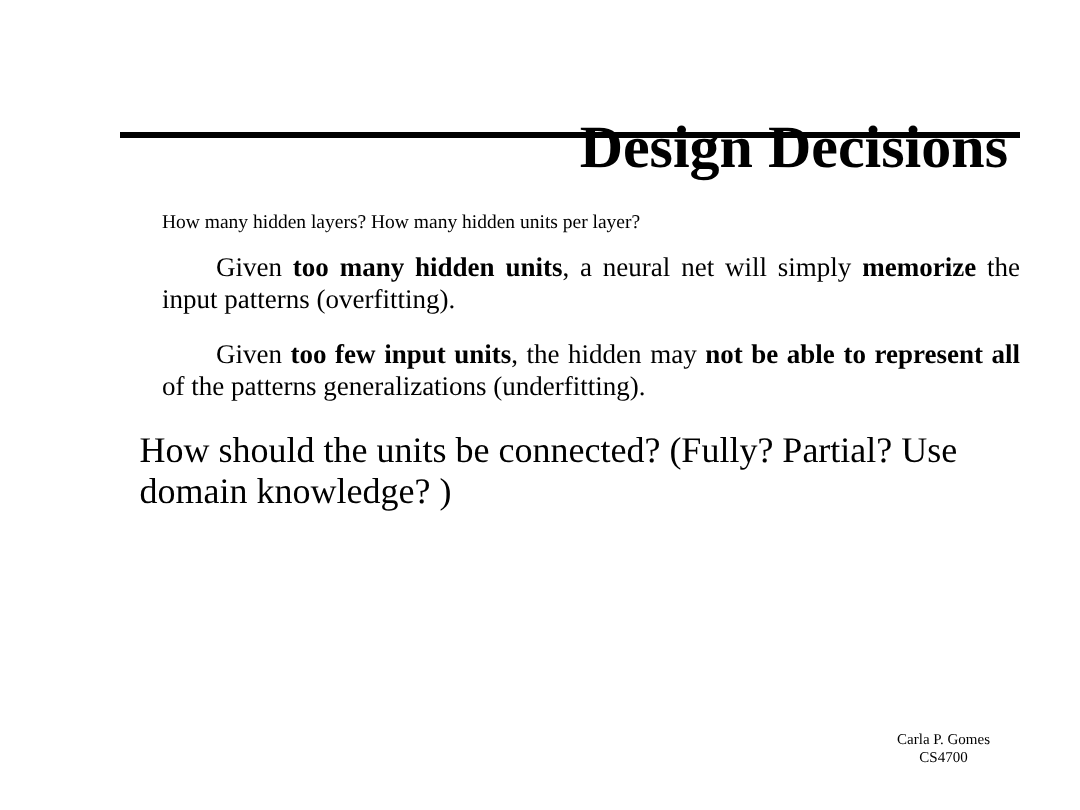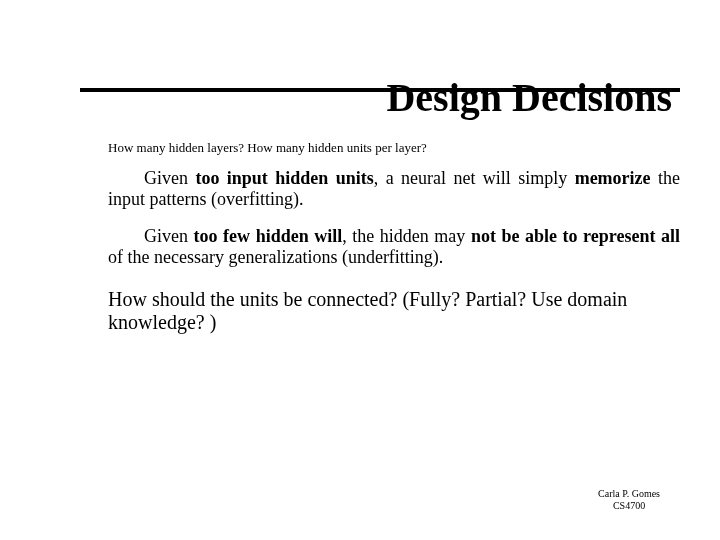--- a/index.html
+++ b/index.html
@@ -5,39 +5,39 @@
   * { margin: 0; padding: 0; box-sizing: border-box; }
   html, body { width: 720px; height: 540px; background: #fff; font-family: "Times New Roman", Times, serif; color: #000; }
   .slide { position: relative; width: 720px; height: 540px; }
   .title { position: absolute; top: 28px; right: 48px; font-size: 40px; font-weight: bold; margin-top: 46px; }
   .hr { position: absolute; top: 88px; left: 80px; right: 40px; height: 4px; background: #000; }
   .content { position: absolute; top: 140px; left: 80px; right: 40px; }
   .heading { font-size: 22px; font-weight: bold; margin-bottom: 4px; }
   .sub1 { font-size: 13px; margin-left: 28px; margin-bottom: 12px; }
   .para { font-size: 18px; margin-left: 28px; margin-bottom: 16px; text-align: justify; }
   .para .indent { display: inline-block; width: 36px; }
-  .sub1b { font-size: 20px; margin-left: 28px; margin-top: 20px; padding-right: 20px; }
+  .sub1b { font-size: 24px; margin-left: 13px; margin-top: 20px; padding-right: 20px; }
   .footer { position: absolute; bottom: 28px; right: 60px; text-align: center; font-size: 10px; line-height: 1.2; }
 </style>
 </head>
 <body>
 
 <div class="slide">
   <div class="title">Design Decisions</div>
   <div class="hr"></div>
 
   <div class="content">
     <div class="sub1">How many hidden layers? How many hidden units per layer?</div>
 
     <div class="para">
-      <span class="indent"></span><span>Given </span><b>too input hidden units</b><span>, a neural net will simply </span><b>memorize</b><span> the input patterns (overfitting).</span>
+      <span class="indent"></span><span>Given </span><b>too many hidden units</b><span>, a neural net will simply </span><b>memorize</b><span> the input patterns (overfitting).</span>
     </div>
 
     <div class="para">
-      <span class="indent"></span><span>Given </span><b>too few hidden will</b><span>, the hidden may </span><b>not be able to represent all</b><span> of the necessary generalizations (underfitting).</span>
+      <span class="indent"></span><span>Given </span><b>too few input units</b><span>, the hidden may </span><b>not be able to represent all</b><span> of the patterns generalizations (underfitting).</span>
     </div>
 
     <div class="sub1b">How should the units be connected? (Fully? Partial? Use domain knowledge? )</div>
   </div>
 
   <div class="footer">
     <div>Carla P. Gomes</div>
     <div>CS4700</div>
   </div>
 </div>

